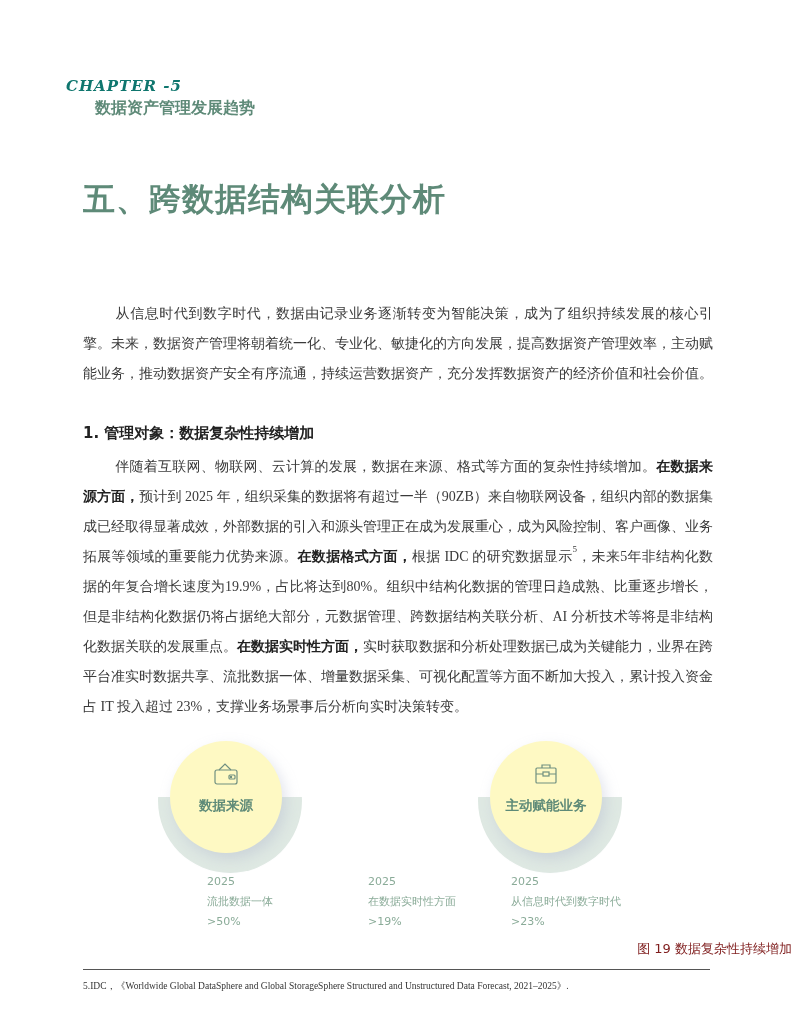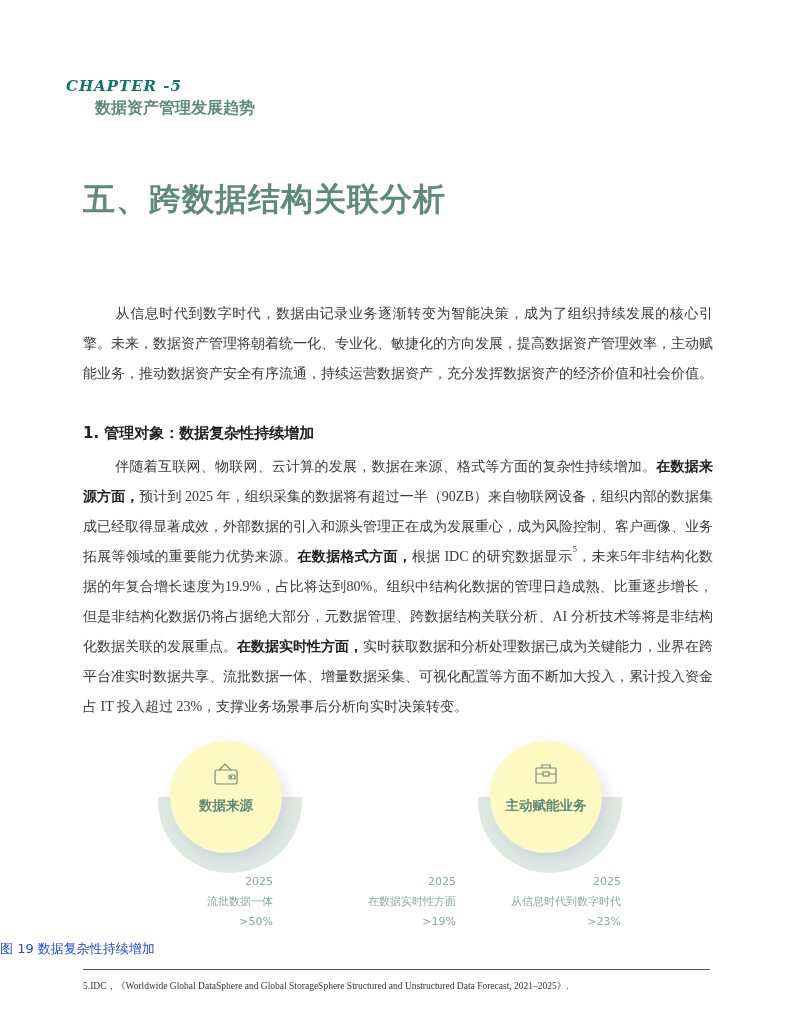--- a/index.html
+++ b/index.html
@@ -47,24 +47,24 @@
     position: absolute; left: 20px; top: 6px; width: 112px; height: 112px; border-radius: 50%;
     background: #fef9c3;
     box-shadow: 4px 6px 14px rgba(170,175,200,0.35);
   }
   .disc-icon { position: absolute; left: 41px; top: 20px; width: 30px; height: 26px; }
   .disc-label {
     position: absolute; left: 0; width: 112px; top: 56px; text-align: center;
     font-size: 13.5px; font-weight: bold; color: #5e8a78;
   }
 
-  .stats { position: absolute; top: 872px; font-size: 11px; color: #8aab98; line-height: 20px; text-align: right; }
+  .stats { position: absolute; top: 872px; font-size: 11px; color: #8aab98; line-height: 20px; }
   .caption {
-    position: absolute; left: 0; width: 792px; top: 940px; text-align: left;
-    font-size: 13px; color: #1d4ed8;
+    position: absolute; left: 0; width: 792px; top: 940px; text-align: right;
+    font-size: 13px; color: #7f1d1d;
   }
   .rule { position: absolute; left: 83px; width: 627px; top: 969px; border-top: 1.5px solid #555; }
   .footnote {
     position: absolute; left: 83px; top: 980px;
     font-family: Liberation Serif, serif;
     font-size: 9.5px; color: #333; white-space: nowrap;
   }
 </style>
 </head>
 <body>

